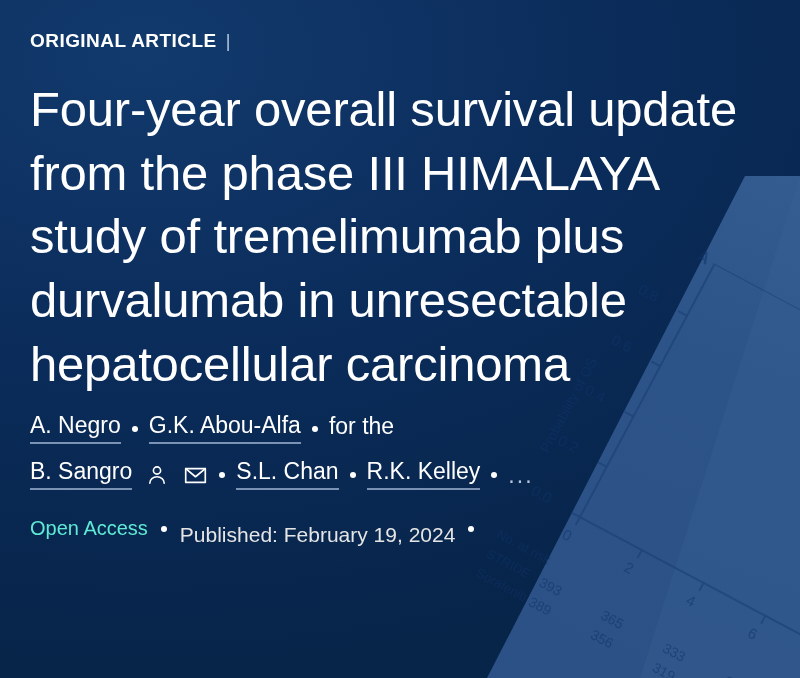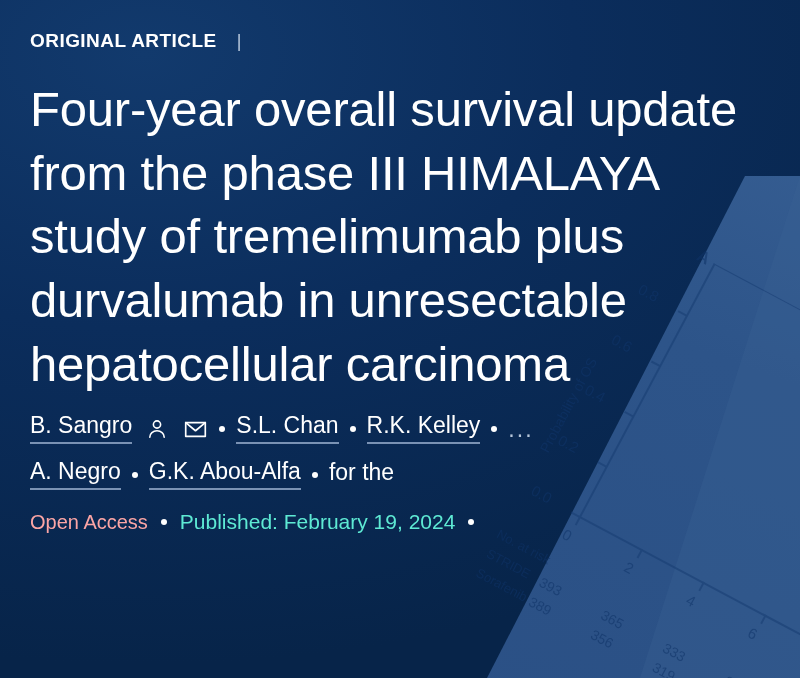--- a/index.html
+++ b/index.html
@@ -111,21 +111,21 @@
   #content {
     position: absolute;
     inset: 0;
     padding: 30px 0 0 30px;
     box-sizing: border-box;
   }
 
   .eyebrow-row {
     display: flex;
     align-items: baseline;
-    gap: 20px;
+    gap: 9px;
     margin-bottom: 26px;
   }
   .eyebrow-main {
     font-size: 19px;
     font-weight: bold;
     letter-spacing: .45px;
     color: #ffffff;
   }
   .eyebrow-sep {
     font-size: 18px;
@@ -208,28 +208,29 @@
   }
 
   .meta-line {
     display: flex;
     align-items: center;
     font-size: 21px;
     color: #ffffff;
     margin-top: 20px;
   }
   .open-access {
-    color: #fca5a5;
+    color: #5eead4;
     font-size: 20px;
     cursor: pointer;
     white-space: nowrap;
   }
   .published {
-    color: #5eead4;
-    white-space: nowrap;
+    color: #e5e5e5;
+    white-space: nowrap;
+    margin-top: 13px;
   }
   .dot-sep-sm {
     display: inline-block;
     width: 6px; height: 6px;
     border-radius: 50%;
     background: #ffffff;
     margin: 0 13px;
     flex: 0 0 auto;
   }
 </style>
@@ -300,20 +301,30 @@
     <div class="eyebrow-row">
       <span class="eyebrow-main">ORIGINAL ARTICLE</span>
       <span class="eyebrow-sep">|</span>
     </div>
 
     <h1 id="article-title">Four-year overall survival update from the phase III HIMALAYA study of tremelimumab plus durvalumab in unresectable hepatocellular carcinoma</h1>
 
     <div class="authors-block">
 
       <div class="author-line">
+        <span class="author-link">A. Negro</span>
+
+        <span class="dot-sep"></span>
+        <span class="author-link">G.K. Abou-Alfa</span>
+
+        <span class="dot-sep"></span>
+        <span class="author-plain">for the</span>
+      </div>
+
+      <div class="author-line">
         <span class="author-link">B. Sangro</span>
 
         <span class="icon-btn">
           <svg width="24" height="24" viewBox="0 0 24 24" fill="none" stroke="#ffffff" stroke-width="1.6" stroke-linecap="round" stroke-linejoin="round">
             <circle cx="12" cy="7.5" r="3.6"></circle>
             <path d="M4.8 20.2c0-3.9 3.2-6.4 7.2-6.4s7.2 2.5 7.2 6.4"></path>
           </svg>
         </span>
 
         <span class="icon-btn">
@@ -326,30 +337,20 @@
         <span class="dot-sep"></span>
         <span class="author-link">S.L. Chan</span>
 
         <span class="dot-sep"></span>
         <span class="author-link">R.K. Kelley</span>
 
         <span class="dot-sep"></span>
         <span class="ellipsis-more">...</span>
       </div>
 
-      <div class="author-line">
-        <span class="author-link">A. Negro</span>
-
-        <span class="dot-sep"></span>
-        <span class="author-link">G.K. Abou-Alfa</span>
-
-        <span class="dot-sep"></span>
-        <span class="author-plain">for the</span>
-      </div>
-
     </div>
 
     <div class="meta-line">
       <span class="open-access">Open Access</span>
       <span class="dot-sep-sm"></span>
       <span class="published">Published: February 19, 2024</span>
       <span class="dot-sep-sm"></span>
     </div>
 
   </div>

